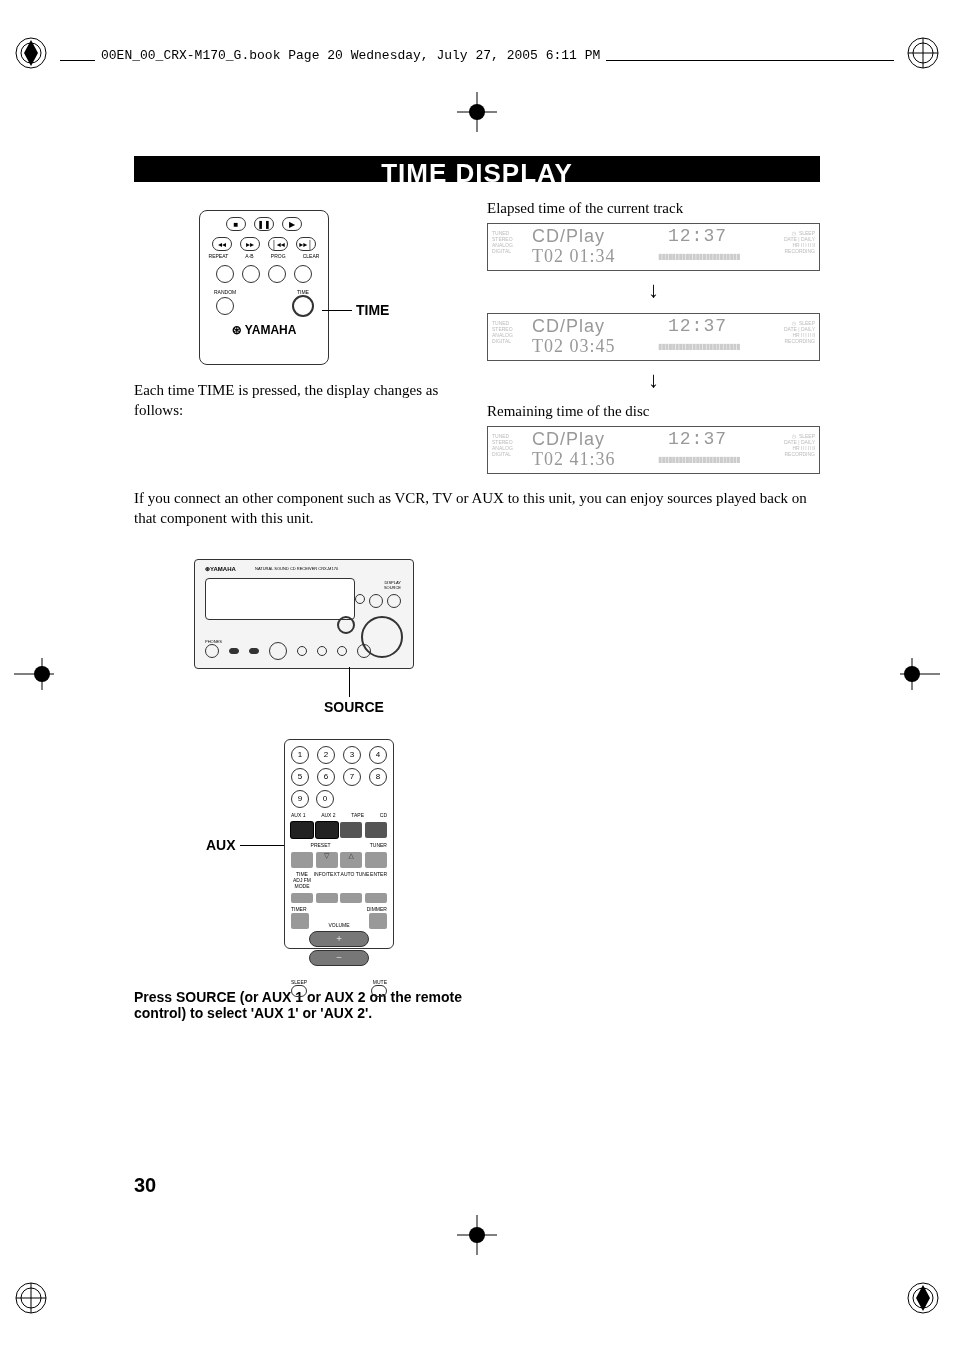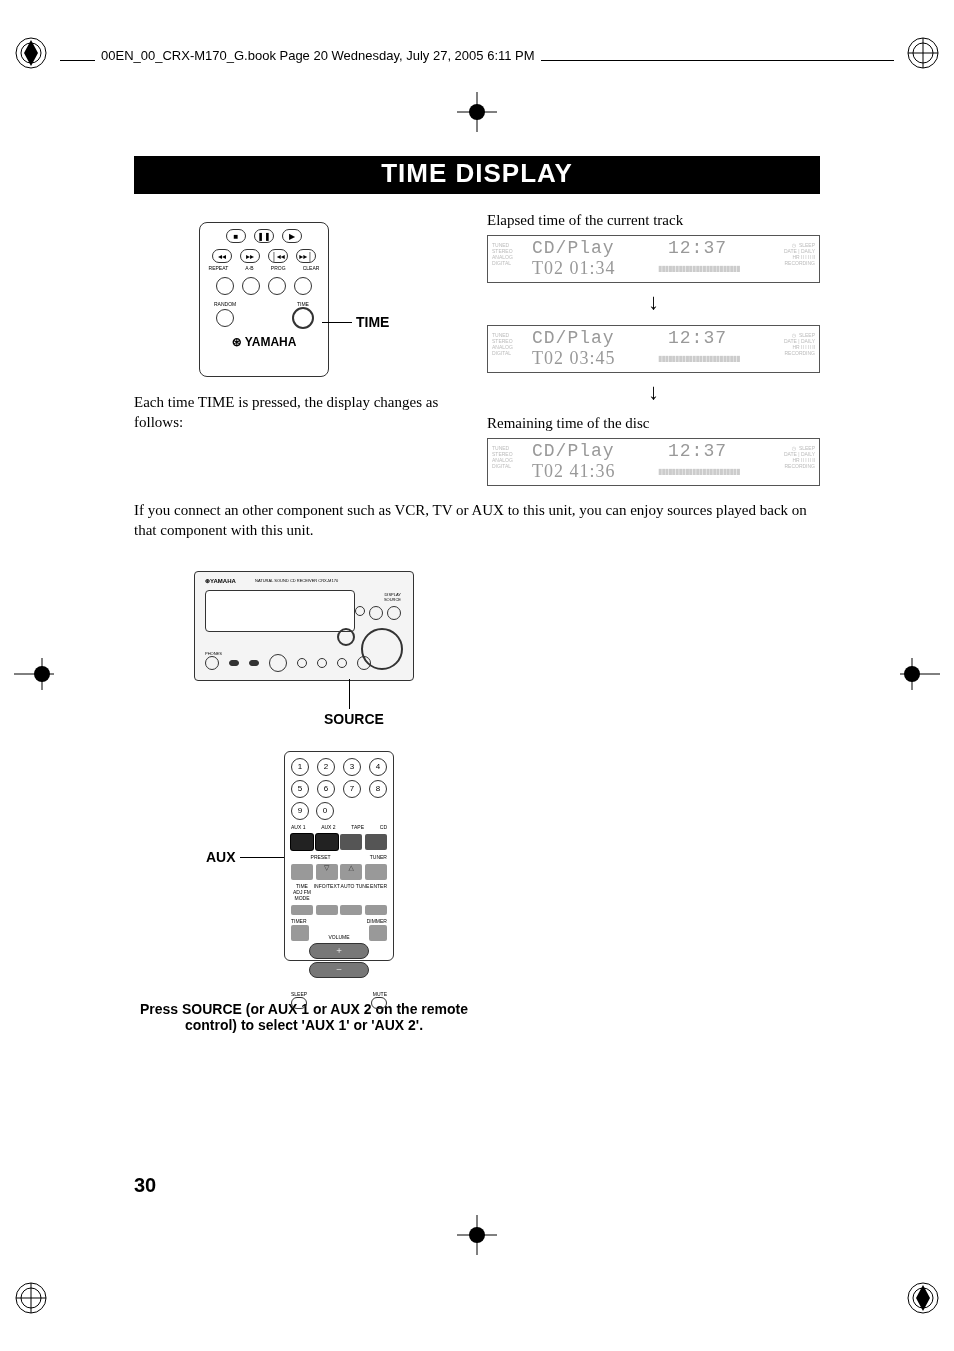--- a/index.html
+++ b/index.html
@@ -14,27 +14,27 @@
   .reg.bl { left: 14px; bottom: 36px; }
   .reg.br { right: 14px; bottom: 36px; }
   .cross { position: absolute; }
   .cross.left-mid { left: 14px; top: 50%; transform: translateY(-50%); }
   .cross.right-mid { right: 14px; top: 50%; transform: translateY(-50%); }
   .cross.top-mid { left: 50%; top: 92px; transform: translateX(-50%); }
   .cross.bot-mid { left: 50%; bottom: 92px; transform: translateX(-50%); }
 
   
   .header-line { position: absolute; left: 60px; right: 60px; top: 60px; border-top: 1px solid #000; }
-  .header-text { position: absolute; left: 95px; top: 48px; font-family: Liberation Sans, sans-serif; font-size: 13px; background: #fff; padding: 0 6px; }
+  .header-text { position: absolute; left: 95px; top: 48px; font-family: Liberation Mono, monospace; font-size: 13px; background: #fff; padding: 0 6px; }
 
   
   .content { position: absolute; left: 134px; top: 156px; width: 686px; }
 
   .black-bar { background: #000; color: #fff; text-align: center; font-family: Arial, Helvetica, sans-serif; font-weight: bold; letter-spacing: 1px; }
-  .bar1 { height: 38px; font-size: 26px; line-height: 34px; margin-bottom: 18px; }
+  .bar1 { height: 26px; font-size: 26px; line-height: 34px; margin-bottom: 18px; }
   .bar2 { height: 34px; font-size: 26px; line-height: 34px; margin-top: 30px; margin-bottom: 10px; }
 
   .two-col { display: flex; gap: 20px; }
   .col { flex: 1; }
 
   
   .remote-top { width: 130px; height: 155px; border: 1.5px solid #333; border-radius: 8px; margin: 10px auto 16px auto; position: relative; background: #fff; }
   .rt-row { display: flex; justify-content: center; gap: 8px; margin-top: 6px; }
   .rt-btn { width: 20px; height: 14px; border: 1px solid #333; border-radius: 7px; display: flex; align-items: center; justify-content: center; font-size: 8px; }
   .rt-circle { width: 18px; height: 18px; border: 1px solid #333; border-radius: 50%; }
@@ -48,21 +48,21 @@
 
   .instr-bold { font-family: Arial, Helvetica, sans-serif; font-weight: bold; font-size: 14px; margin-bottom: 4px; }
   .instr-body { font-family: "Times New Roman", serif; font-size: 15px; line-height: 1.3; }
 
   
   .disp-label { font-family: "Times New Roman", serif; font-size: 15px; margin-bottom: 6px; }
   .disp { border: 1.5px solid #555; height: 48px; width: 100%; position: relative; background: #fff; padding: 4px 8px; margin-bottom: 6px; }
   .disp-side { position: absolute; font-size: 5px; font-family: Arial; color: #bbb; line-height: 1.2; }
   .disp-side.l { left: 4px; top: 6px; }
   .disp-side.r { right: 4px; top: 6px; text-align: right; }
-  .disp-main { font-family: Liberation Mono, monospace; font-size: 18px; letter-spacing: 1px; color: #999; position: absolute; left: 44px; top: 2px; }
+  .disp-main { font-family: Liberation Sans, sans-serif; font-size: 18px; letter-spacing: 1px; color: #999; position: absolute; left: 44px; top: 2px; }
   .disp-sub  { font-family: Liberation Serif, serif; font-size: 18px; letter-spacing: 1px; color: #999; position: absolute; left: 44px; top: 22px; }
   .disp-clock{ font-family: "Courier New", monospace; font-size: 18px; letter-spacing: 1px; color: #999; position: absolute; left: 180px; top: 2px; }
   .disp-bars { position: absolute; left: 170px; top: 28px; font-size: 8px; color: #ccc; letter-spacing: -1px; }
   .down-arrow { text-align: center; font-size: 22px; margin: 4px 0 10px 0; }
 
   
   .receiver { width: 220px; height: 110px; border: 1.5px solid #333; border-radius: 4px; margin: 30px auto 6px 60px; position: relative; background: #f4f4f4; }
   .rcv-screen { position: absolute; left: 10px; top: 18px; width: 150px; height: 42px; border: 1px solid #333; border-radius: 4px; background: #fff; }
   .rcv-dial { position: absolute; right: 10px; top: 56px; width: 42px; height: 42px; border: 2px solid #333; border-radius: 50%; }
   .rcv-source { position: absolute; right: 58px; top: 56px; width: 18px; height: 18px; border: 2px solid #333; border-radius: 50%; }
@@ -337,19 +337,19 @@
           </div>
       <div style="display:flex;justify-content:space-between;">
             <div class="rl-bc"></div>
             <div class="rl-bc"></div>
           </div>
     </div>
     <div class="callout-line" style="left:106px; top:106px; width:44px;"></div>
     <div class="callout-label" style="left:72px; top:98px;">AUX</div>
   </div>
 
-  <div class="instr-bold" style="max-width:340px;text-align:center;">Press SOURCE (or AUX 1 or AUX 2 on the remote control) to select 'AUX 1' or 'AUX 2'.</div>
+  <div class="instr-bold" style="max-width:340px;">Press SOURCE (or AUX 1 or AUX 2 on the remote control) to select 'AUX 1' or 'AUX 2'.</div>
 
 </div>
 
 <div class="page-num">30</div>
 
 </div>
 
 </body></html>

